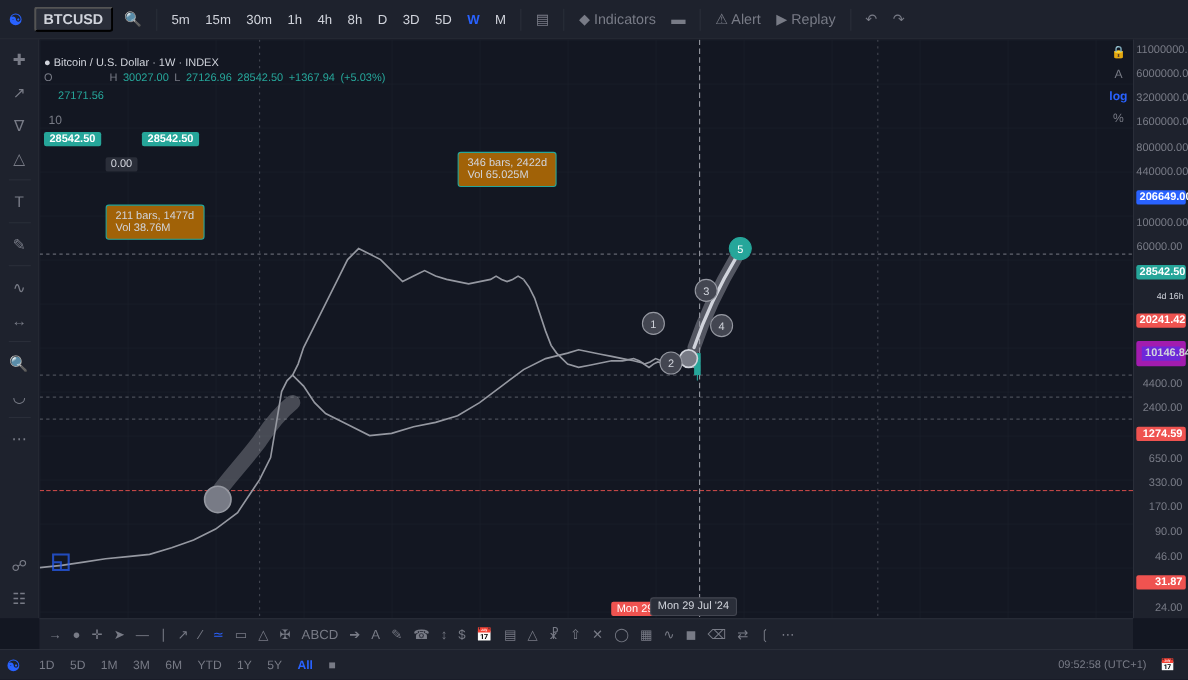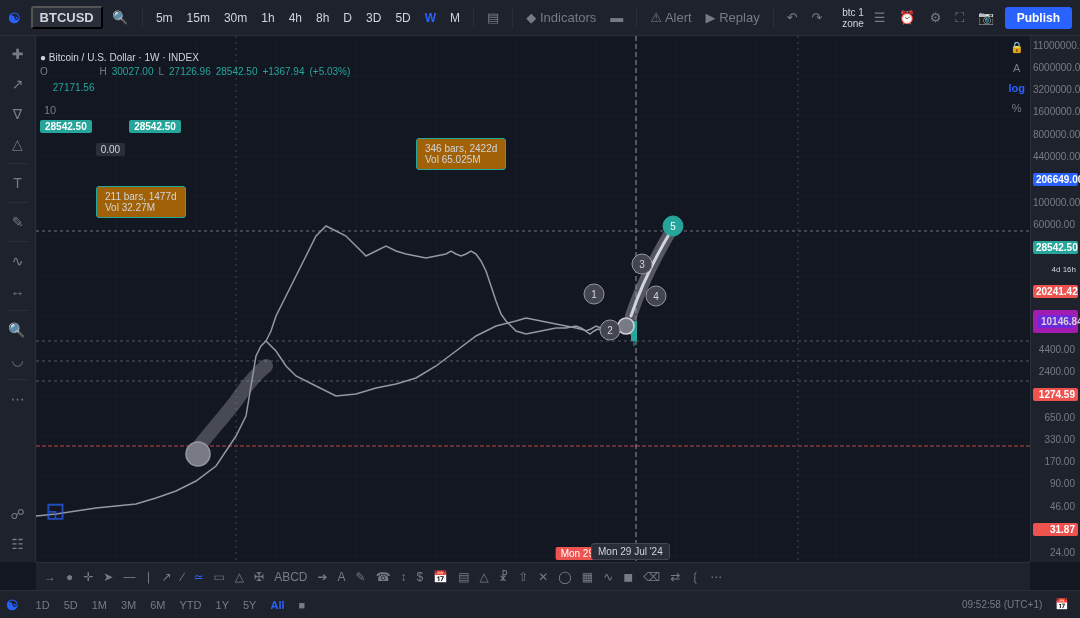--- a/index.html
+++ b/index.html
@@ -106,29 +106,20 @@
   <button class="tb-icon-btn">▤</button>
   <div class="tb-sep"></div>
   <button class="tb-icon-btn">◆ Indicators</button>
   <button class="tb-icon-btn">▬</button>
   <div class="tb-sep"></div>
   <button class="tb-icon-btn">⚠ Alert</button>
   <button class="tb-icon-btn">▶ Replay</button>
   <div class="tb-sep"></div>
   <button class="tb-icon-btn">↶</button>
   <button class="tb-icon-btn">↷</button>
-  <div class="tb-right">
-    <span style="font-size:10px;color:#d1d4dc;">btc 1<br>zone</span>
-    <button class="tb-icon-btn">☰</button>
-    <button class="tb-icon-btn">⏰</button>
-    <button class="tb-icon-btn">⚙</button>
-    <button class="tb-icon-btn">⛶</button>
-    <button class="tb-icon-btn">📷</button>
-    <button class="publish-btn">Publish</button>
-  </div>
 </div>
 
 <div id="left-toolbar">
   <button class="lt-btn" title="Cursor">✚</button>
   <button class="lt-btn" title="Trend Line">↗</button>
   <button class="lt-btn" title="Fibonacci">∇</button>
   <button class="lt-btn" title="Shapes">△</button>
   <div class="lt-sep"></div>
   <button class="lt-btn" title="Text">T</button>
   <div class="lt-sep"></div>
@@ -215,21 +206,21 @@
 
     <circle cx="637" cy="190" r="10" fill="#26a69a" stroke="#26a69a" stroke-width="1"></circle>
     <text x="637" y="194" text-anchor="middle" fill="#fff" font-size="10">5</text>
 
     <path d="M 160,415 C 170,400 185,385 200,365 C 210,350 220,338 230,330" fill="none" stroke="#9598a1" stroke-width="14" stroke-linecap="round" opacity="0.4"></path>
     <circle cx="162" cy="418" r="12" fill="#787b86" stroke="#9598a1" stroke-width="1.5"></circle>
   </svg>
 
   <div class="chart-annotation" style="left:60px; top:150px;">
     <div style="white-space:pre-line;">211 bars, 1477d
-Vol 32.27M</div>
+Vol 38.76M</div>
   </div>
 
   <div class="chart-annotation" style="left:380px; top:102px;">
     <div style="white-space:pre-line;">346 bars, 2422d
 Vol 65.025M</div>
   </div>
 
   <div class="crosshair-info" style="bottom:2px; left:555px;">
     <span>Mon 29 Jul '24</span>
   </div>

